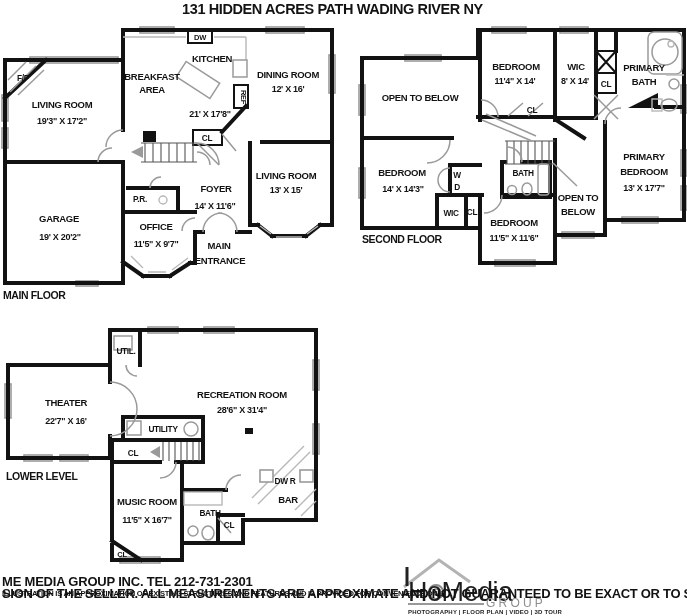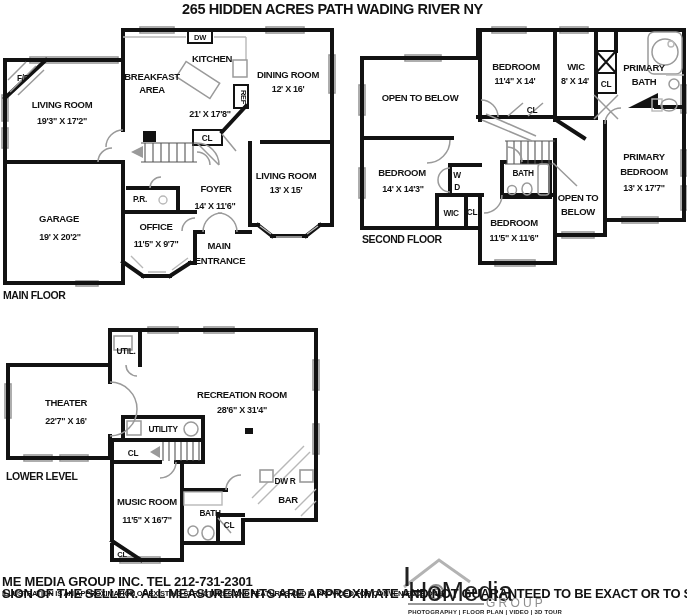--- a/index.html
+++ b/index.html
@@ -27,21 +27,21 @@
   .fl{font:bold 10.5px "Liberation Sans",sans-serif;fill:#121212;letter-spacing:-0.4px;}
   .logo-name{font:27px "Liberation Sans",sans-serif;fill:#1d1d1d;letter-spacing:-0.5px;}
   .logo-group{font:12px "Liberation Sans",sans-serif;fill:#8f8f8f;letter-spacing:3.2px;}
   .logo-tag{font:bold 6px "Liberation Sans",sans-serif;fill:#1d1d1d;letter-spacing:0.2px;}
 </style>
 </head>
 <body>
 
 <div class="page">
 
-  <div class="title">265 HIDDEN ACRES PATH WADING RIVER NY</div>
+  <div class="title">131 HIDDEN ACRES PATH WADING RIVER NY</div>
 
   <svg class="plan-svg" width="687" height="616" viewBox="0 0 687 616">
 
     <g>
       <g>
         <rect class="win" x="30" y="57" width="88" height="6"></rect>
         <rect class="win" x="2" y="95" width="6" height="26"></rect>
         <rect class="win" x="2" y="128" width="6" height="20"></rect>
         <rect class="win" x="76" y="281" width="22" height="5"></rect>
         <rect class="win" x="140" y="27" width="34" height="6"></rect>

